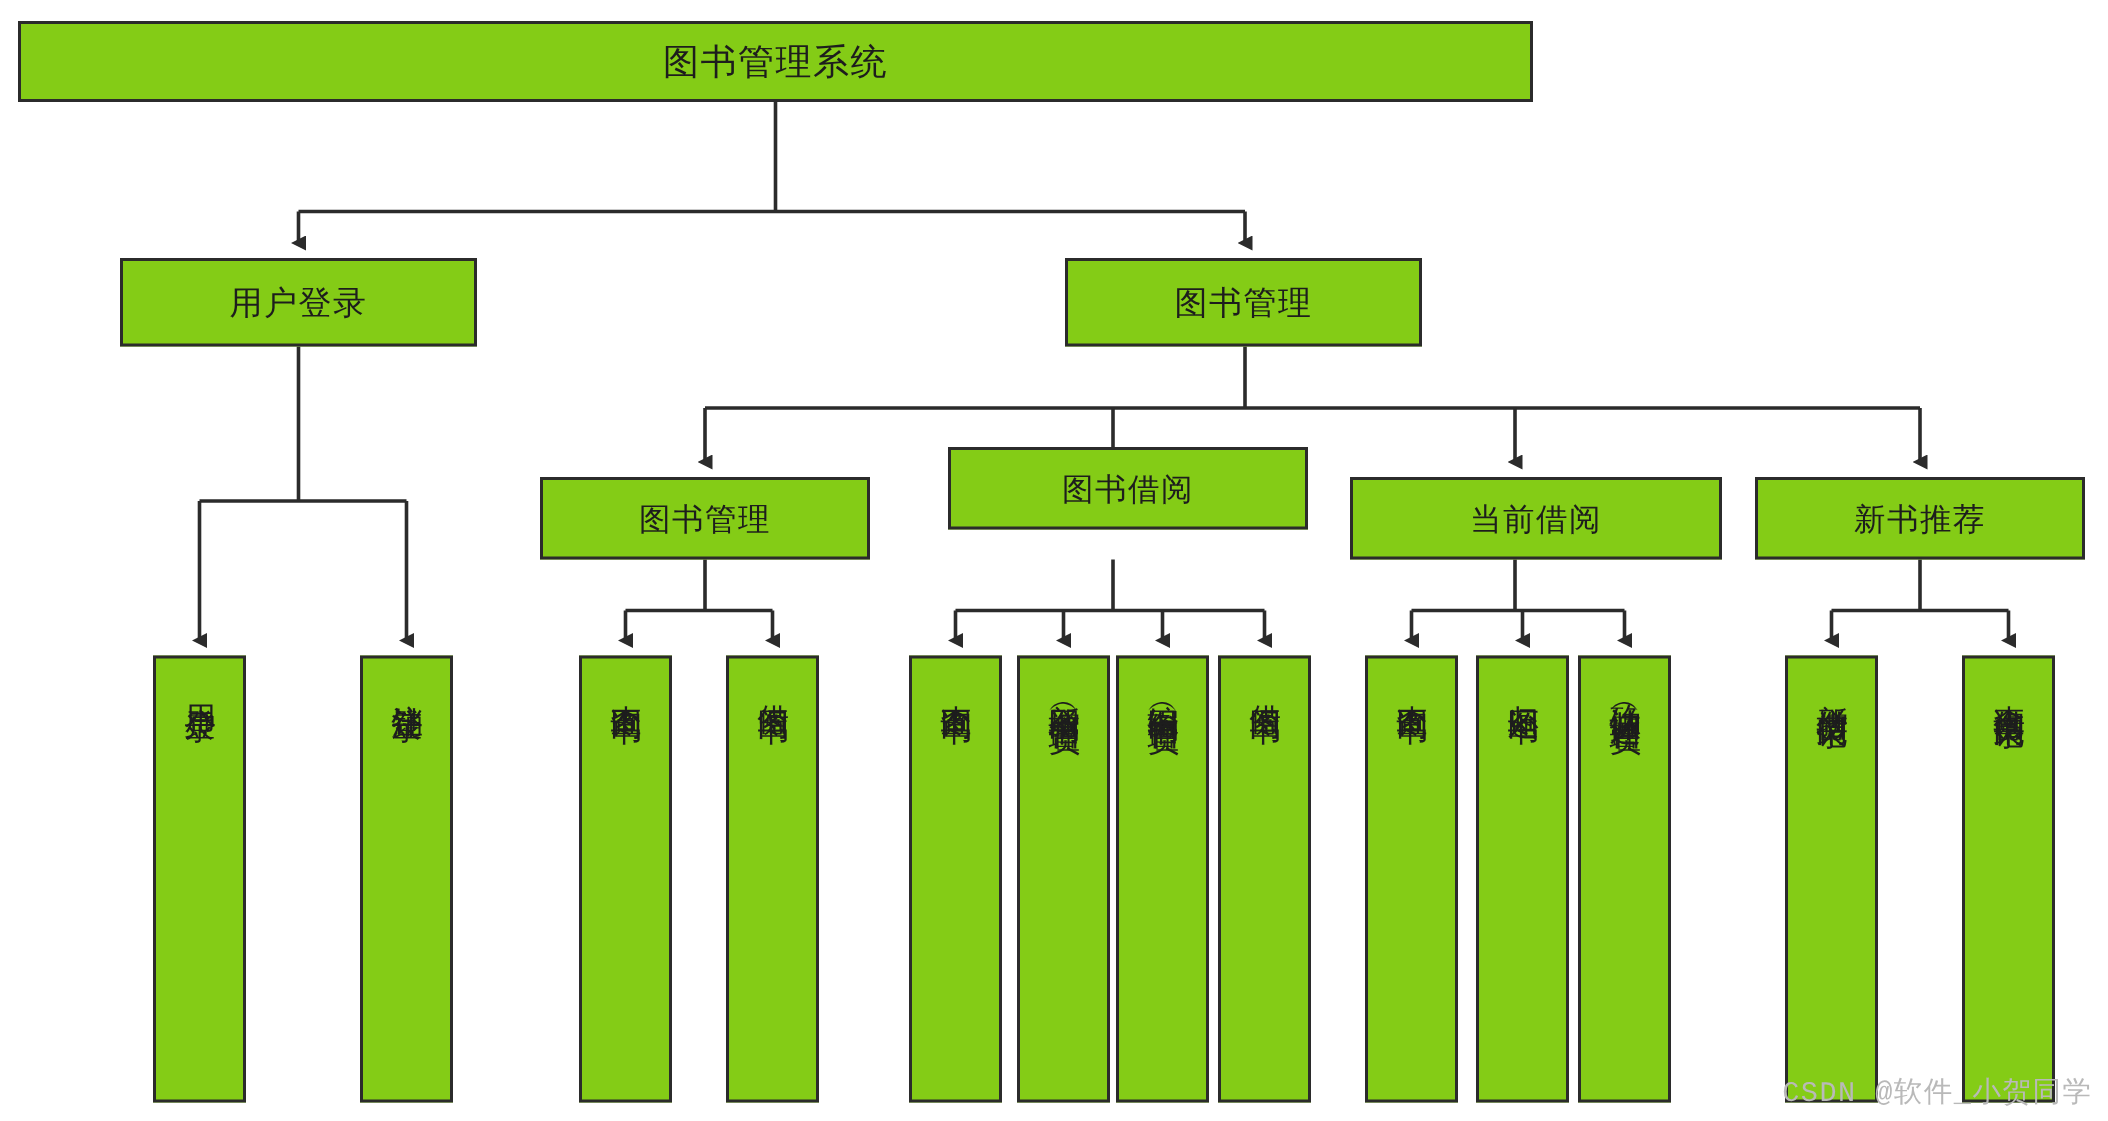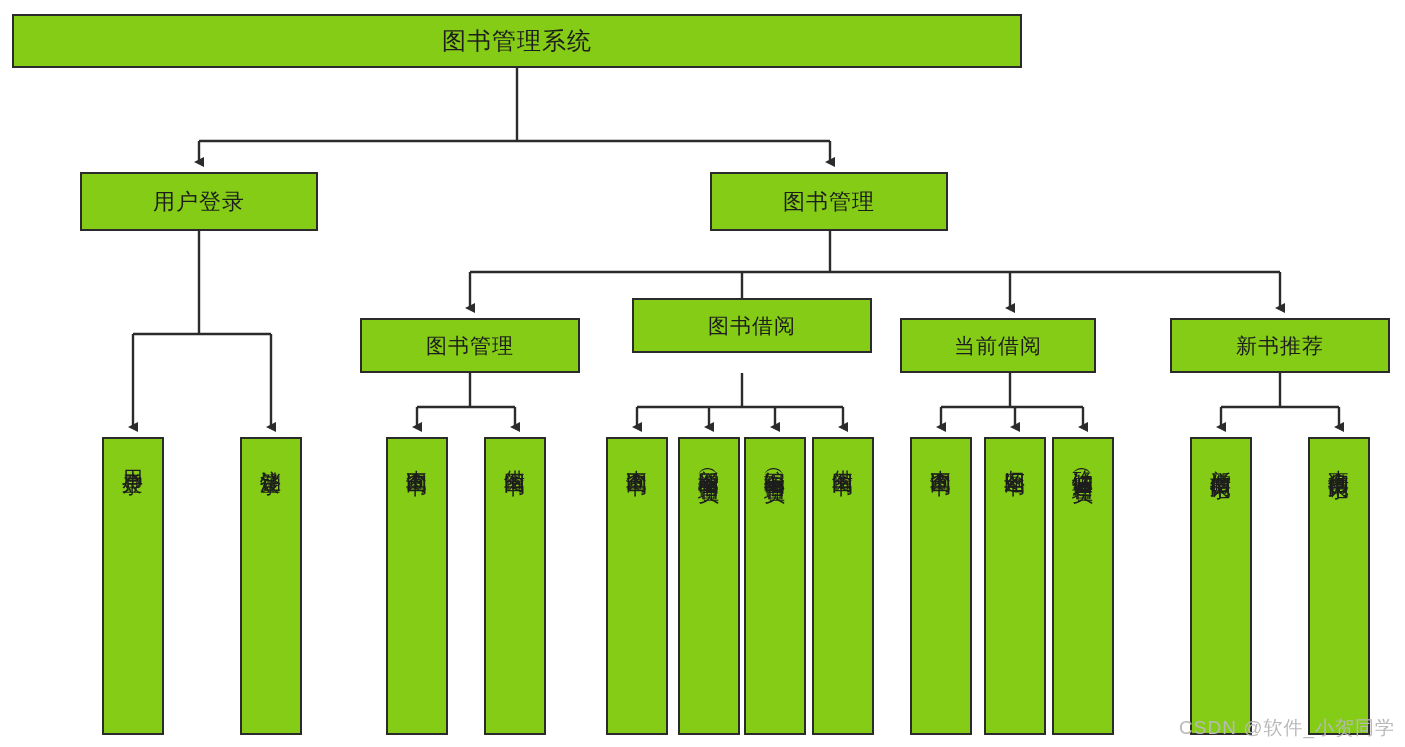--- a/index.html
+++ b/index.html
@@ -62,20 +62,21 @@
     letter-spacing: 1px;
   }
   #watermark {
     position: absolute;
     right: 10px;
     bottom: 6px;
     font-size: 19px;
     color: #b9b9b9;
     letter-spacing: 1px;
     white-space: nowrap;
+    font-family: Liberation Mono, monospace;
   }
 </style>
 </head>
 <body>
 
 <div id="canvas">
 
   <svg id="wires" viewBox="0 0 1405 747" xmlns="http://www.w3.org/2000/svg">
     <defs>
       <marker id="arrow" markerWidth="10" markerHeight="10" refX="5" refY="5" orient="auto" markerUnits="userSpaceOnUse">
@@ -136,21 +137,21 @@
   <div class="node lvl2" style="left:710px; top:172px; width:238px; height:59px;">
     <span class="htext">图书管理</span>
   </div>
 
   <div class="node lvl3" style="left:360px; top:318px; width:220px; height:55px;">
     <span class="htext">图书管理</span>
   </div>
   <div class="node lvl3" style="left:632px; top:298px; width:240px; height:55px;">
     <span class="htext">图书借阅</span>
   </div>
-  <div class="node lvl3" style="left:900px; top:318px; width:196px; height:55px;">
+  <div class="node lvl3" style="left:900px; top:318px; width:248px; height:55px;">
     <span class="htext">当前借阅</span>
   </div>
   <div class="node lvl3" style="left:1170px; top:318px; width:220px; height:55px;">
     <span class="htext">新书推荐</span>
   </div>
 
   <div class="node leaf" style="left:102px; top:437px; width:62px; height:298px;">
     <span class="vtext">用户登录</span>
   </div>
   <div class="node leaf" style="left:240px; top:437px; width:62px; height:298px;">

